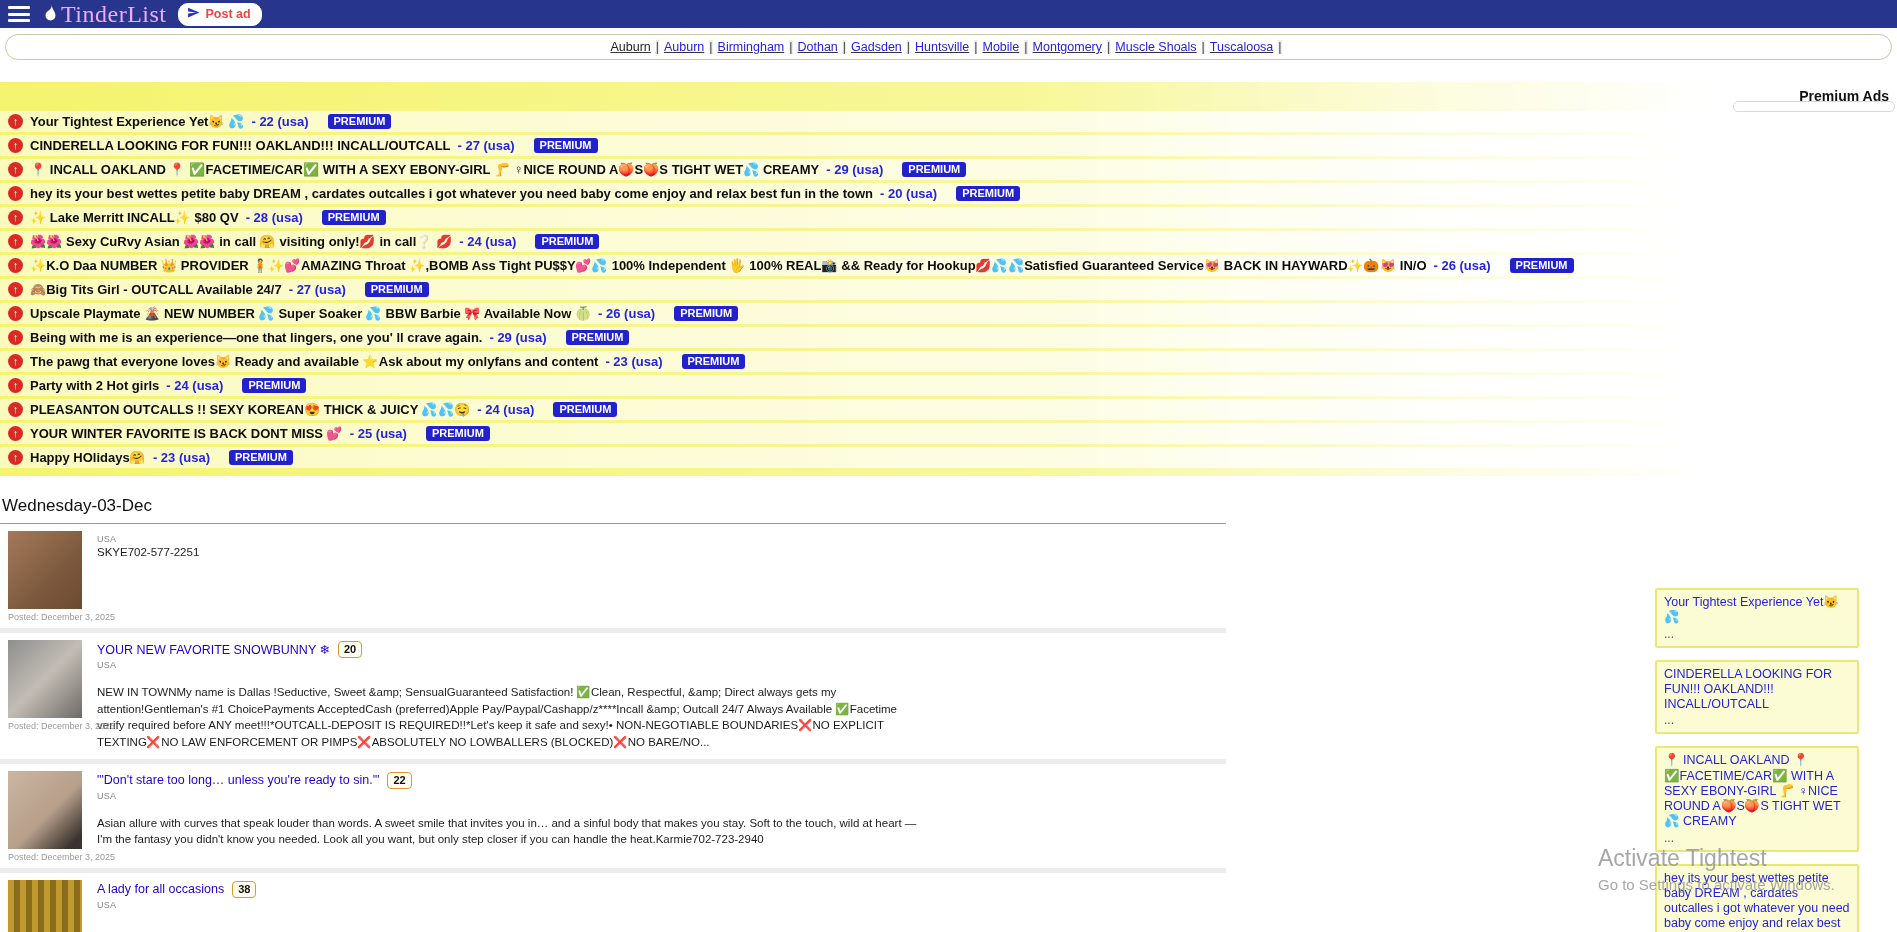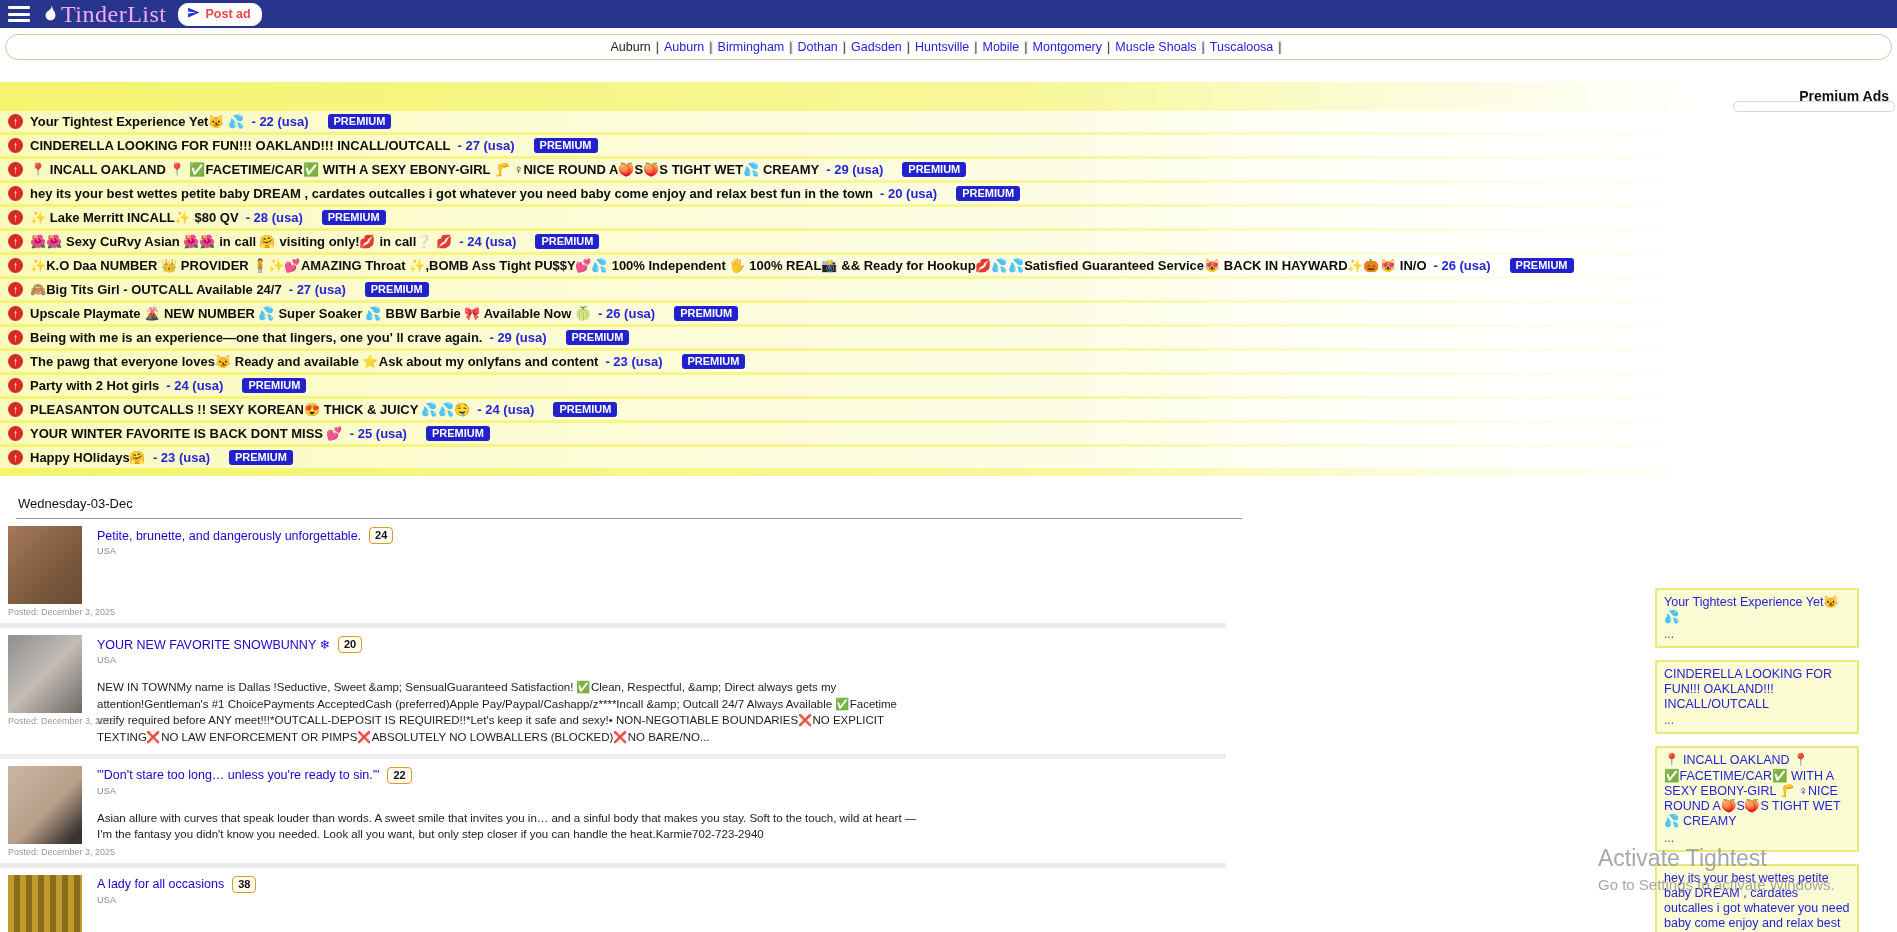--- a/index.html
+++ b/index.html
@@ -15,21 +15,21 @@
          font-family:"Liberation Serif",serif;font-size:24px;letter-spacing:.5px;}
   .brand svg{width:17px;height:20px;fill:#fff;}
   .postad{background:#fff;color:#ef4444;border:1px solid #fff;border-radius:10px;
           font-weight:bold;font-size:12.5px;padding:2px 10px 3px 8px;display:flex;align-items:center;gap:5px;cursor:pointer;
           font-family:"Liberation Sans",sans-serif;}
   .postad svg{width:13px;height:13px;fill:#2233cc;}
 
   
   .breadcrumb{font-size:12px;color:#222;padding:8px 9px 6px;cursor:pointer;}
   .citybox{margin:6px 5px 0;border:1px solid #c9c9a8;border-radius:14px;padding:5px 0;text-align:center;}
-  .citynav{font-size:12.5px;color:#333;}
+  .citynav{font-size:12.5px;color:#333;text-decoration:underline;}
   .citynav .cur{color:#222;}
   .citynav a{color:#2323d8;text-decoration:none;cursor:pointer;}
   .citynav .sep{color:#444;margin:0 5px;}
 
   
   .premium{margin-top:22px;position:relative;padding:0 0 8px;
            background:linear-gradient(90deg,#f4f46e 0%,#f7f79b 55%,#fcfcdc 75%,#ffffff 90%);}
   .premium-head{font-weight:bold;font-size:14px;color:#111;padding:6px 8px 4px;text-align:right;}
   .white-pill{position:absolute;top:19px;right:2px;width:160px;height:9px;background:#fff;
               border:1px solid #d8d8d8;border-radius:5px;cursor:pointer;}
@@ -37,21 +37,21 @@
           background:linear-gradient(90deg,rgba(255,255,255,.55) 0%,rgba(255,255,255,.75) 60%,#fff 90%);}
   .up-icon{flex:0 0 auto;width:15px;height:15px;border-radius:50%;background:#d92b25;color:#fff;
            font-weight:bold;font-size:11px;line-height:15px;text-align:center;}
   .ad-title{font-weight:bold;font-size:13px;color:#0d0d0d;}
   .ad-age{color:#2424dd;font-weight:bold;font-size:13px;}
   .premium-badge{background:#2222cc;color:#fff;font-weight:bold;font-size:11px;
                  padding:1px 6px 2px;border-radius:3px;margin-left:12px;}
 
   
   .listings{margin-top:16px;}
-  .date-head{font-size:13px;color:#111;padding:4px 2px 7px;border-bottom:1px solid #999;width:1226px;box-sizing:border-box;margin-left:16px;}
+  .date-head{font-size:17px;color:#111;padding:4px 2px 7px;border-bottom:1px solid #999;width:1226px;box-sizing:border-box;}
   .listing{position:relative;width:1226px;min-height:100px;padding:8px 0 4px 97px;box-sizing:border-box;}
   .thumb{position:absolute;left:8px;top:7px;width:74px;height:78px;cursor:pointer;}
   .thumb-0{background:linear-gradient(135deg,#a5795a,#7d5a3e 60%,#6b4a30);}
   .thumb-1{background:linear-gradient(135deg,#8f8f8f,#c2bcb4 50%,#6e6a66);}
   .thumb-2{background:linear-gradient(135deg,#cbb6a2,#b79f8a 55%,#3a3430 90%);}
   .thumb-3{background:repeating-linear-gradient(90deg,#c09a2e 0 6px,#8a6d1a 6px 12px);}
   .l-title-row{display:flex;align-items:center;gap:8px;}
   .l-title{color:#2200cc;font-size:12.5px;text-decoration:none;cursor:pointer;}
   .age-badge{border:1.5px solid #d99b2a;border-radius:4px;background:#fffdf0;color:#111;
              font-weight:bold;font-size:11px;padding:0 5px;line-height:15px;}
@@ -215,25 +215,22 @@
     <span class="premium-badge">PREMIUM</span>
   </div>
 </div>
   </section>
 
   <section class="listings">
     <div class="date-head">Wednesday-03-Dec</div>
     <div id="listing-rows">
   <div class="listing">
     <div class="thumb thumb-0"></div>
-    <div class="l-title-row">
-      <a class="l-title">Petite, brunette, and dangerously unforgettable.</a>
-      <span class="age-badge">24</span>
-    </div>
     <div class="l-loc">USA</div>
+    <div class="l-phone">SKYE702-577-2251</div>
     <div class="l-posted">Posted: December 3, 2025</div>
   </div>
   <div class="sep"></div>
 
   <div class="listing">
     <div class="thumb thumb-1"></div>
     <div class="l-title-row">
       <a class="l-title">YOUR NEW FAVORITE SNOWBUNNY ❄</a>
       <span class="age-badge">20</span>
     </div>

